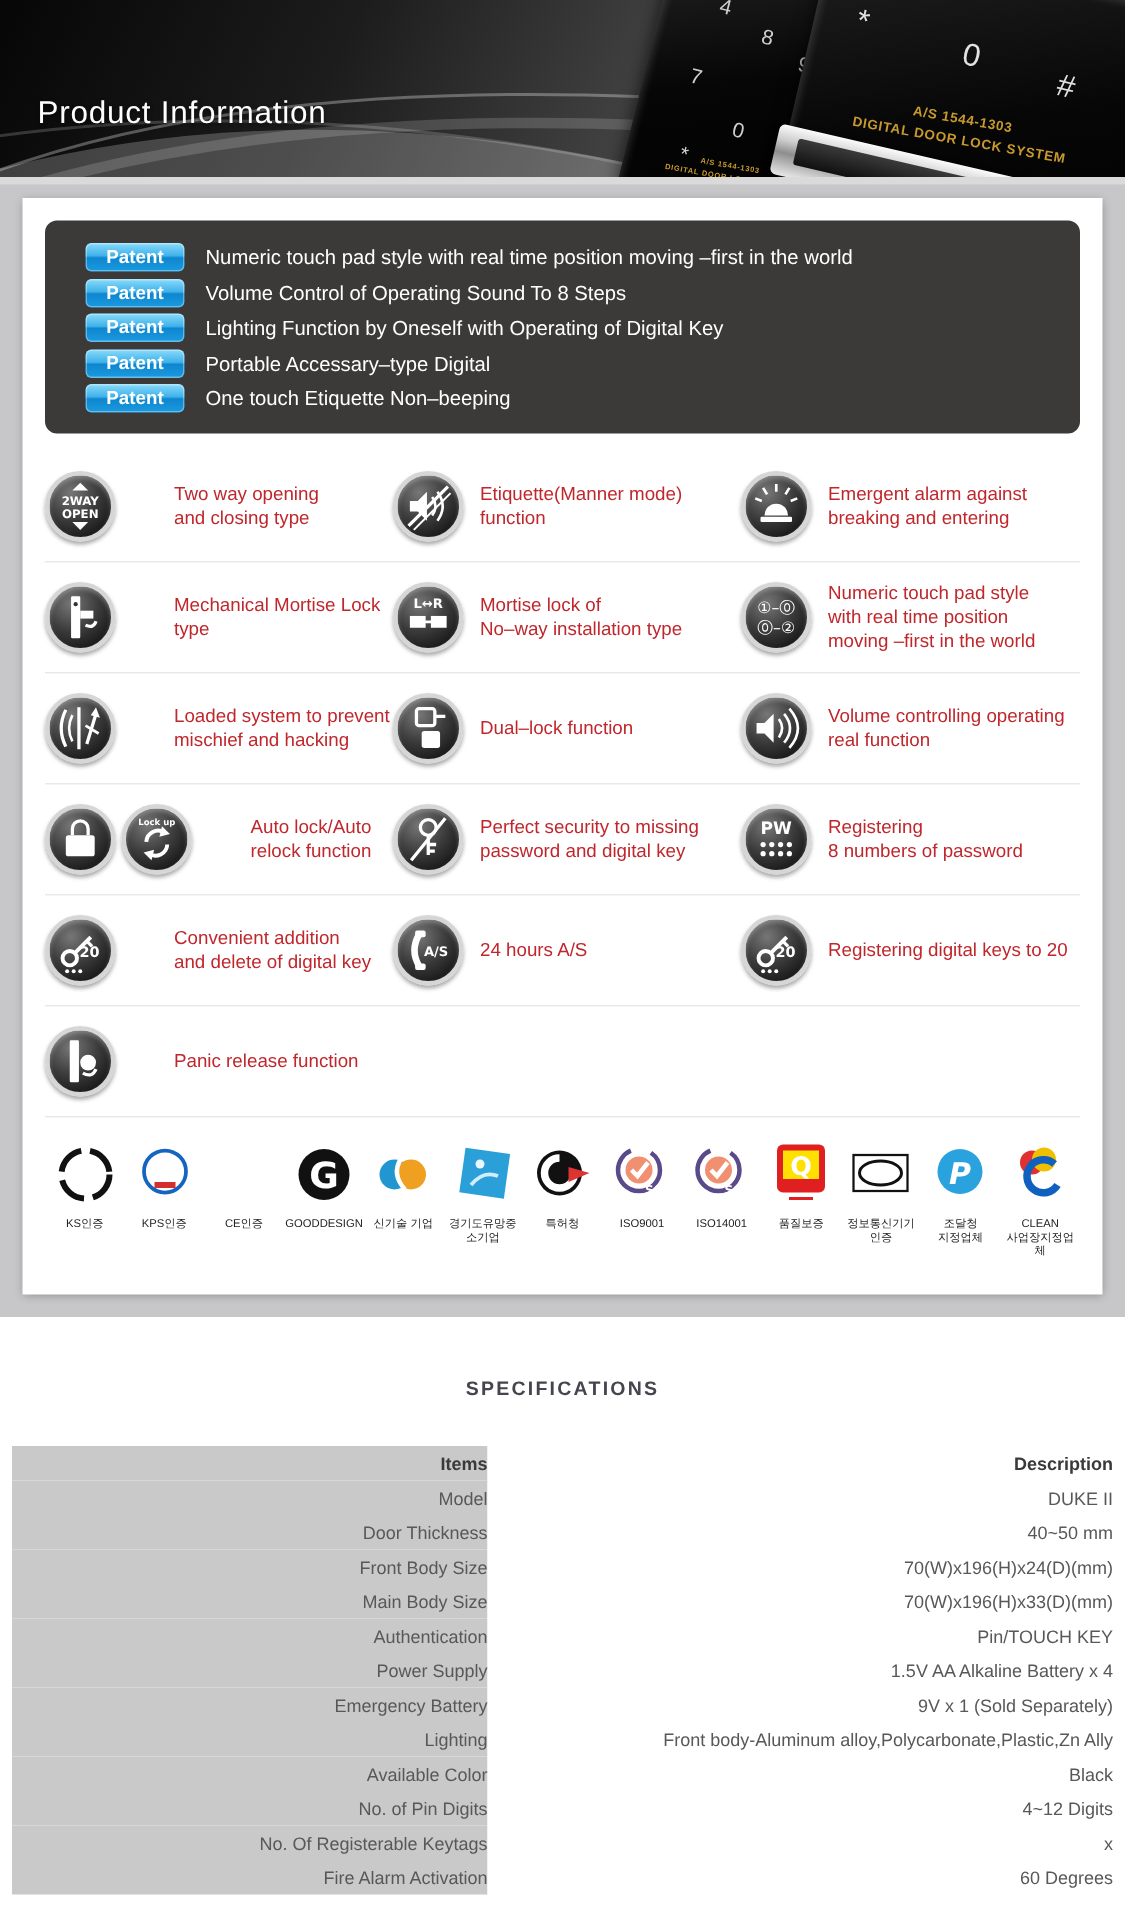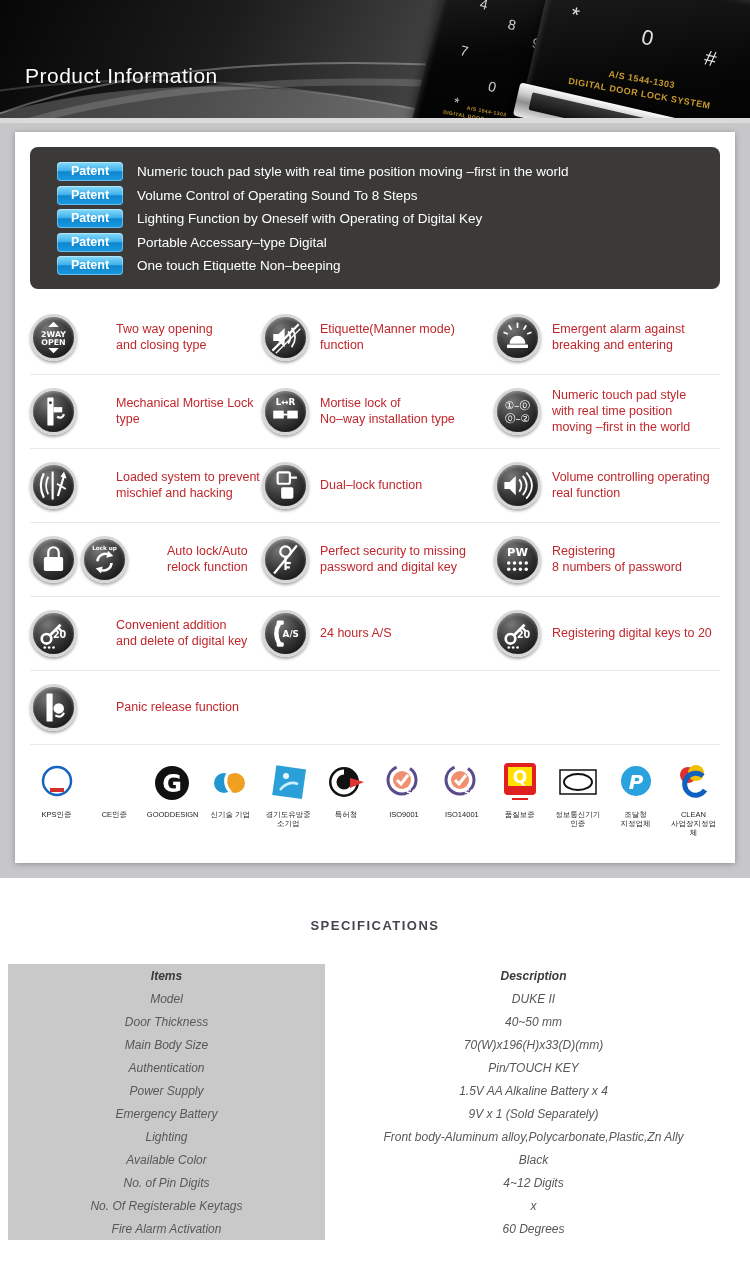--- a/index.html
+++ b/index.html
@@ -64,21 +64,21 @@
   .cert-caption { font-size:7.5px; color:#1c1c1c; margin-top:2px; line-height:1.25; white-space:pre-line; }
 
   
   svg text { font-family:"DejaVu Sans",sans-serif; fill:#fff; text-anchor:middle; }
 
   
   .spec { background:#fff; }
   .spec-title { text-align:center; padding-top:40px; font-size:13px; font-weight:bold;
                 letter-spacing:1.5px; color:#45454e; }
   .spec-table { margin:31px 0 0 8px; width:734px; border-collapse:collapse; font-size:12px; color:#585858; }
-  .spec-table td, .spec-table th { height:23px; text-align:center; font-weight:normal; vertical-align:middle;font-style:italic; }
+  .spec-table td, .spec-table th { height:23px; text-align:right; font-weight:normal; vertical-align:middle; }
   .spec-table .c-items { width:317px; background:#c9c9c9; }
   .spec-table .c-desc  { width:417px; background:#fff; }
   .spec-table tr.hdr td { font-weight:bold; color:#3a3a3a; }
 </style>
 </head>
 <body>
 
 <svg width="0" height="0" style="position:absolute">
   <defs>
     <symbol id="i-twoway" viewBox="0 0 40 40">
@@ -518,20 +518,26 @@
                     <use href="#i-panic" xlink:href="#i-panic"></use>
                   </svg>
                 </span>
               </div>
     <div class="feat-label">Panic release function</div>
   </div>
 </div>
         </div>
 
       <div class="certs">
+  <div class="cert">
+    <svg viewBox="0 0 44 42">
+              <use href="#logo-ks" xlink:href="#logo-ks"></use>
+            </svg>
+    <div class="cert-caption">KS인증</div>
+  </div>
 
   <div class="cert">
     <svg viewBox="0 0 44 42">
               <use href="#logo-kps" xlink:href="#logo-kps"></use>
             </svg>
     <div class="cert-caption">KPS인증</div>
   </div>
 
   <div class="cert">
     <svg viewBox="0 0 44 42">
@@ -626,20 +632,24 @@
         </tr>
       <tr>
             <td class="c-items">Model</td>
             <td class="c-desc">DUKE II</td>
           </tr>
           <tr>
             <td class="c-items">Door Thickness</td>
             <td class="c-desc">40~50 mm</td>
           </tr>
           <tr>
+            <td class="c-items">Front Body Size</td>
+            <td class="c-desc">70(W)x196(H)x24(D)(mm)</td>
+          </tr>
+          <tr>
             <td class="c-items">Main Body Size</td>
             <td class="c-desc">70(W)x196(H)x33(D)(mm)</td>
           </tr>
           <tr>
             <td class="c-items">Authentication</td>
             <td class="c-desc">Pin/TOUCH KEY</td>
           </tr>
           <tr>
             <td class="c-items">Power Supply</td>
             <td class="c-desc">1.5V AA Alkaline Battery x 4</td>

